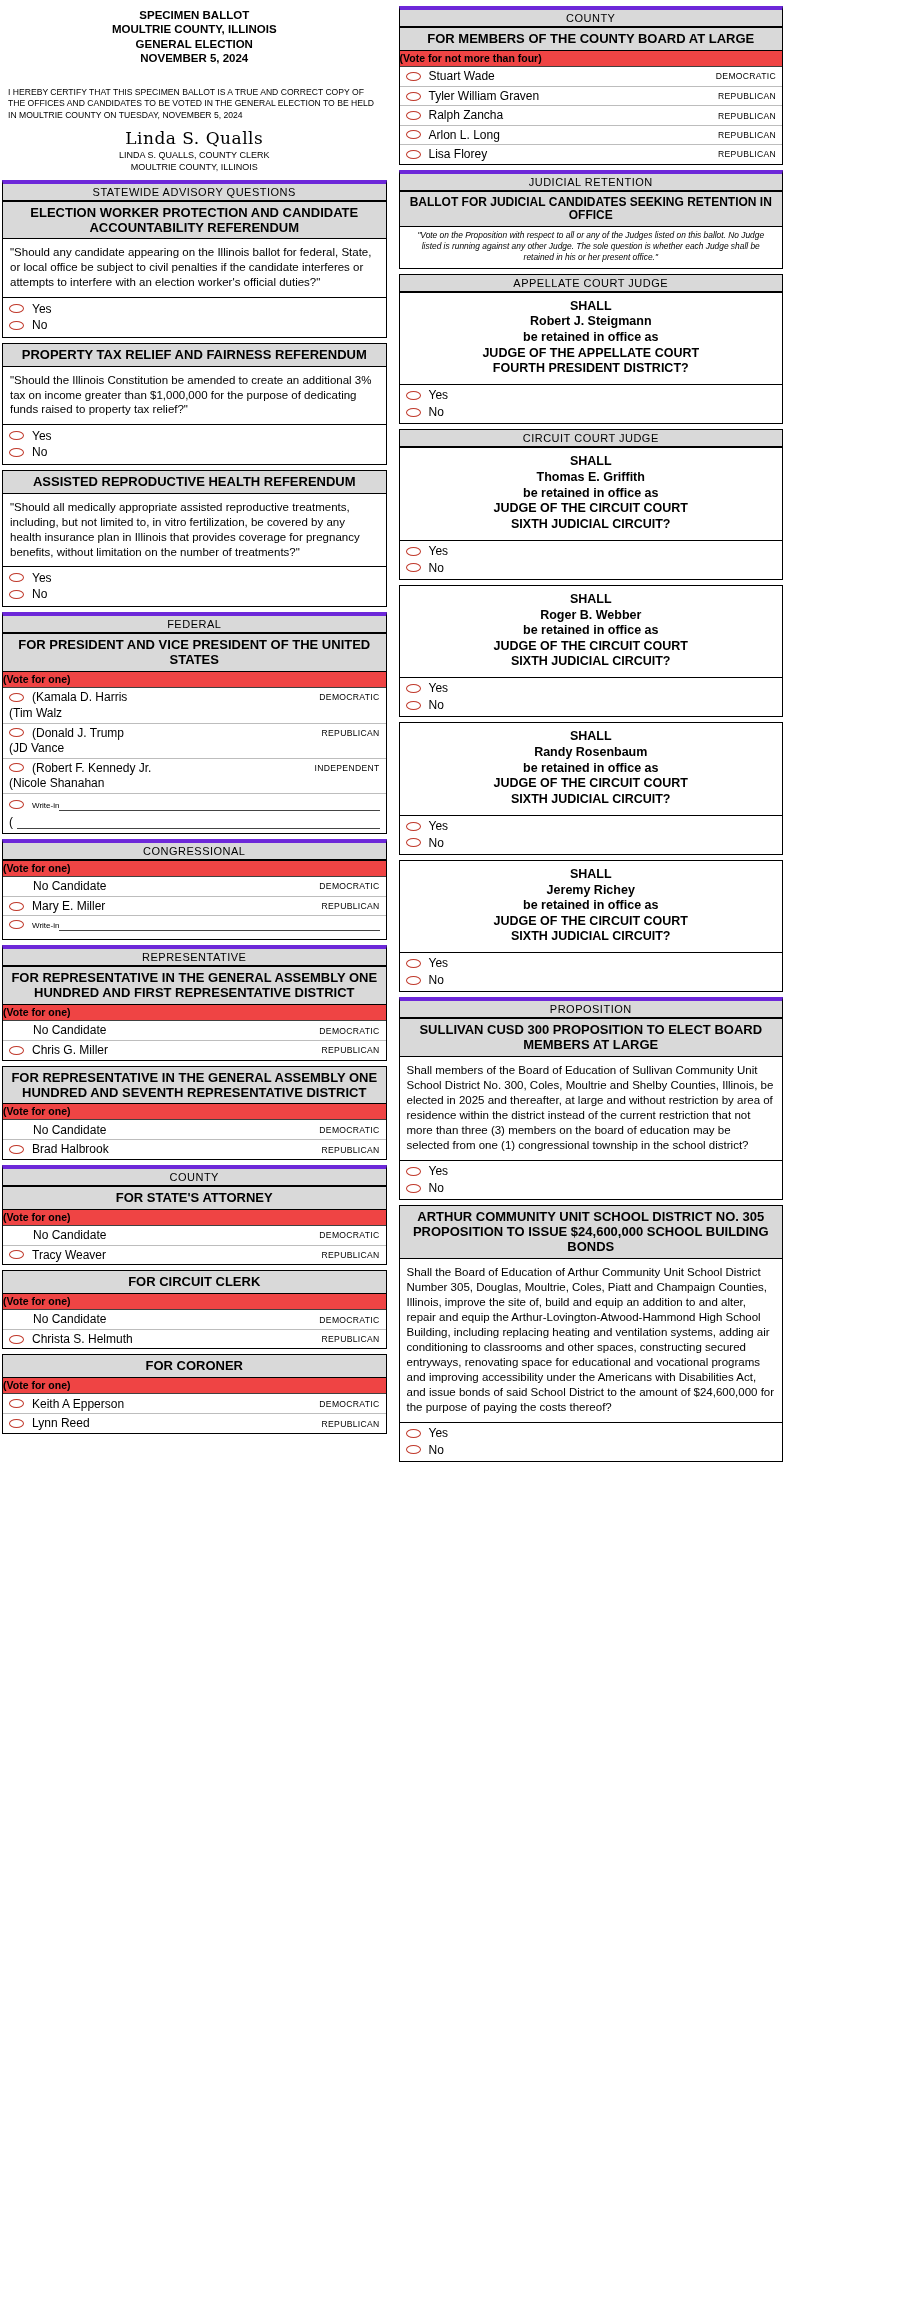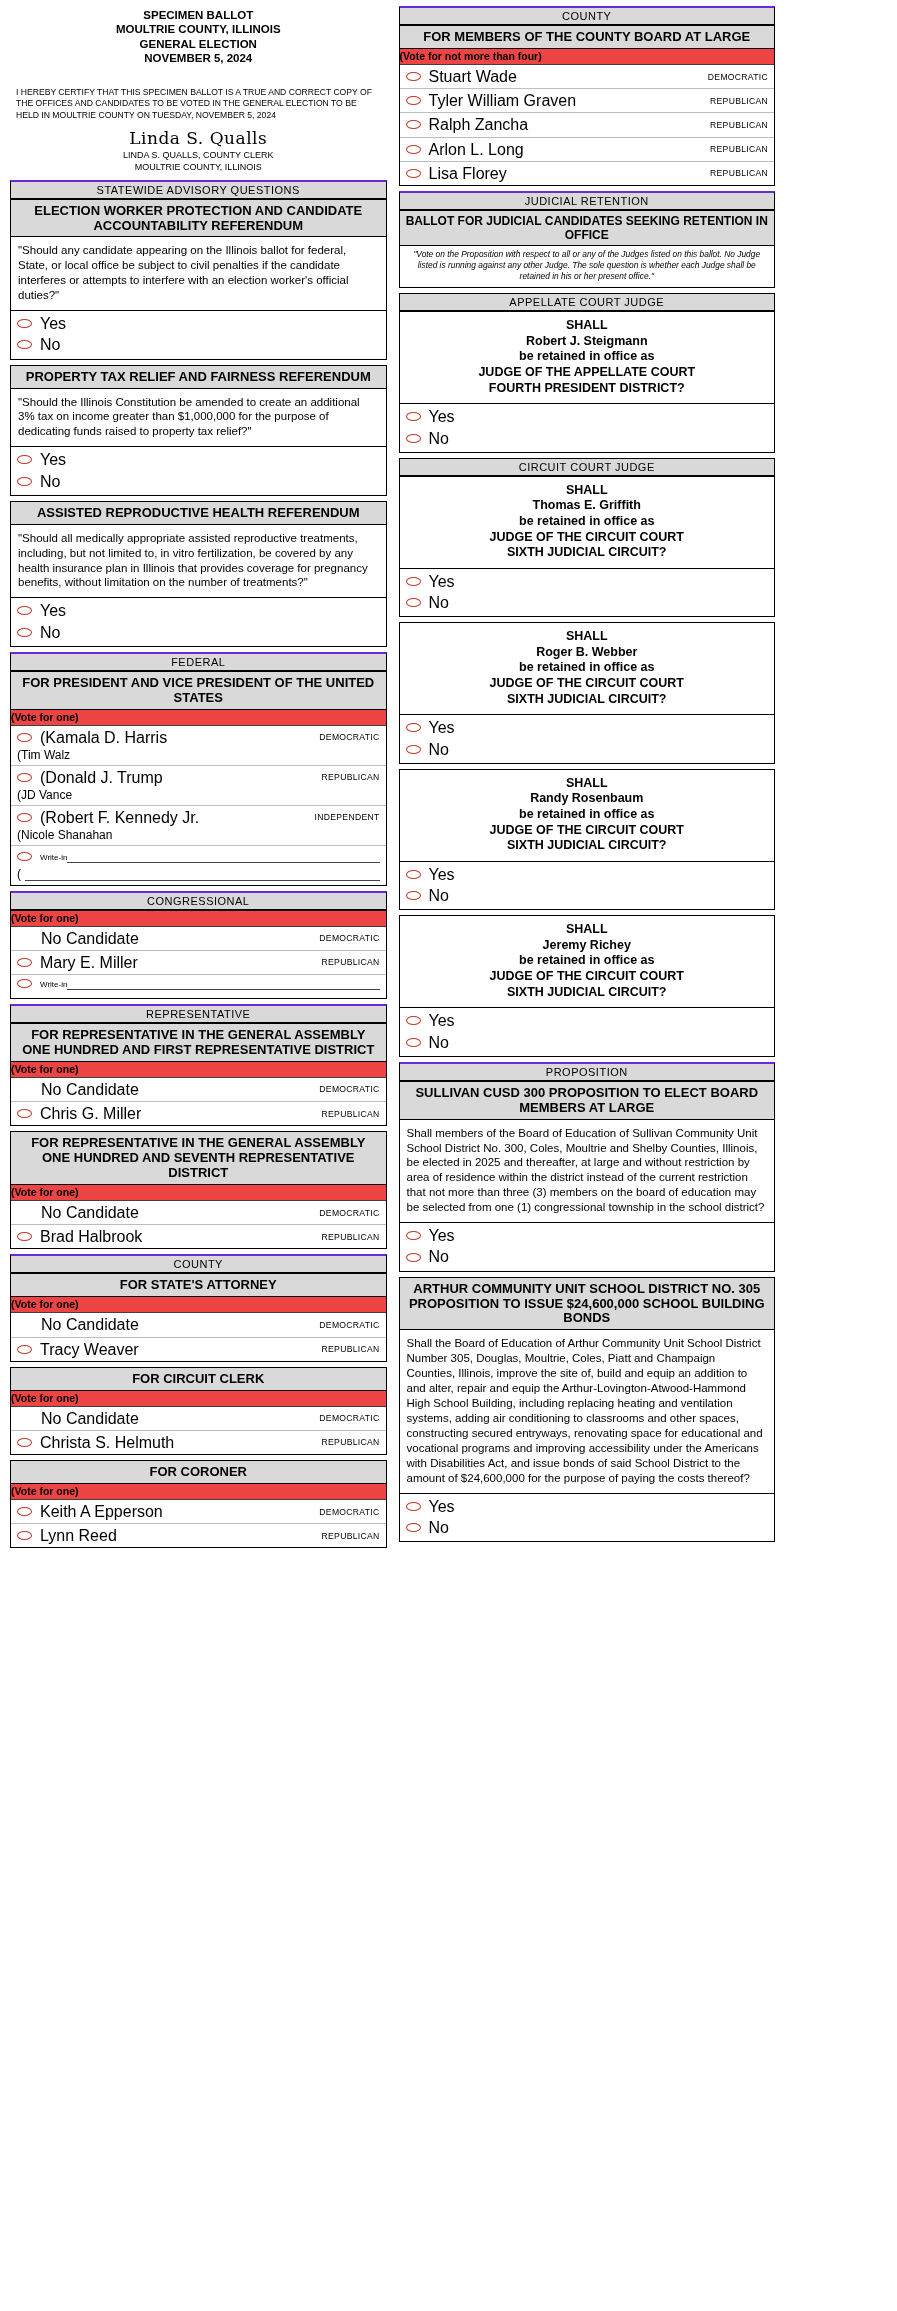--- a/index.html
+++ b/index.html
@@ -5,38 +5,38 @@
   * { box-sizing: border-box; }
   body {
     margin: 0;
     background: #ffffff;
     font-family: "Liberation Sans", sans-serif;
     width: 897px;
   }
   .page {
     width: 783px;
     min-height: 2311px;
-    padding: 6px 8px;
+    padding: 6px 0;
     display: flex;
     gap: 12px;
     align-items: flex-start;
   }
   .col { width: 430px; }
   .col-left { margin-left: 2px; }
   .band {
     background: #d9d9d9;
     border: 1px solid #000;
     text-align: center;
     font-size: 11px;
     letter-spacing: 0.5px;
     padding: 2px 0;
     margin-bottom: 0;
   }
   .band-top-rule {
-    border-top: 2px solid #6d28d9;
+    border-top: 4px solid #6d28d9;
   }
 
   
   .header {
     text-align: center;
     padding: 2px 4px 6px 4px;
   }
   .header .t {
     font-weight: bold;
     font-size: 11.5px;
@@ -111,21 +111,21 @@
   }
   .cand:first-child { border-top: none; }
   .cand .oval {
     width: 15px; height: 9px;
     border: 1.4px solid #c0392b;
     border-radius: 50%;
     flex: 0 0 auto;
     margin-right: 8px;
   }
   .cand .nm {
-    font-size: 16px;
+    font-size: 12px;
     flex: 1 1 auto;
     line-height: 1.2;
   }
   .cand .nm.nocand { padding-left: 1px; }
   .cand .party {
     font-size: 8.6px;
     text-transform: uppercase;
     letter-spacing: 0.3px;
     flex: 0 0 auto;
     padding-left: 6px;

